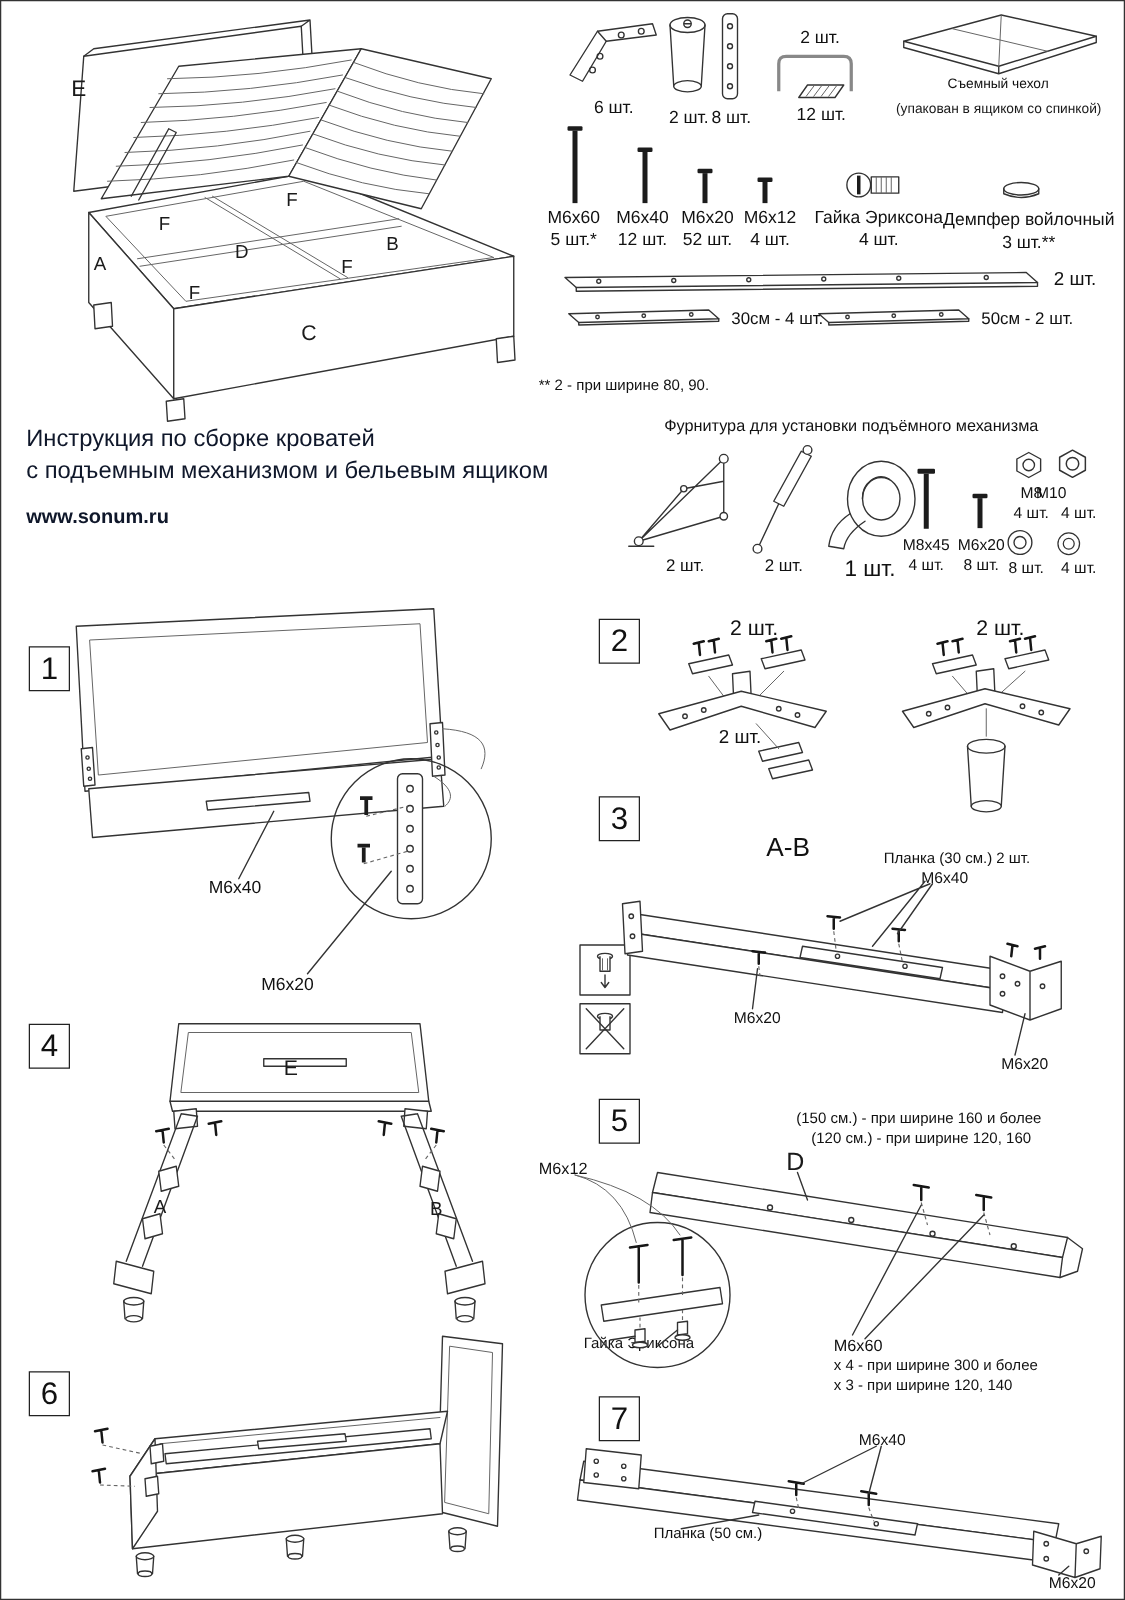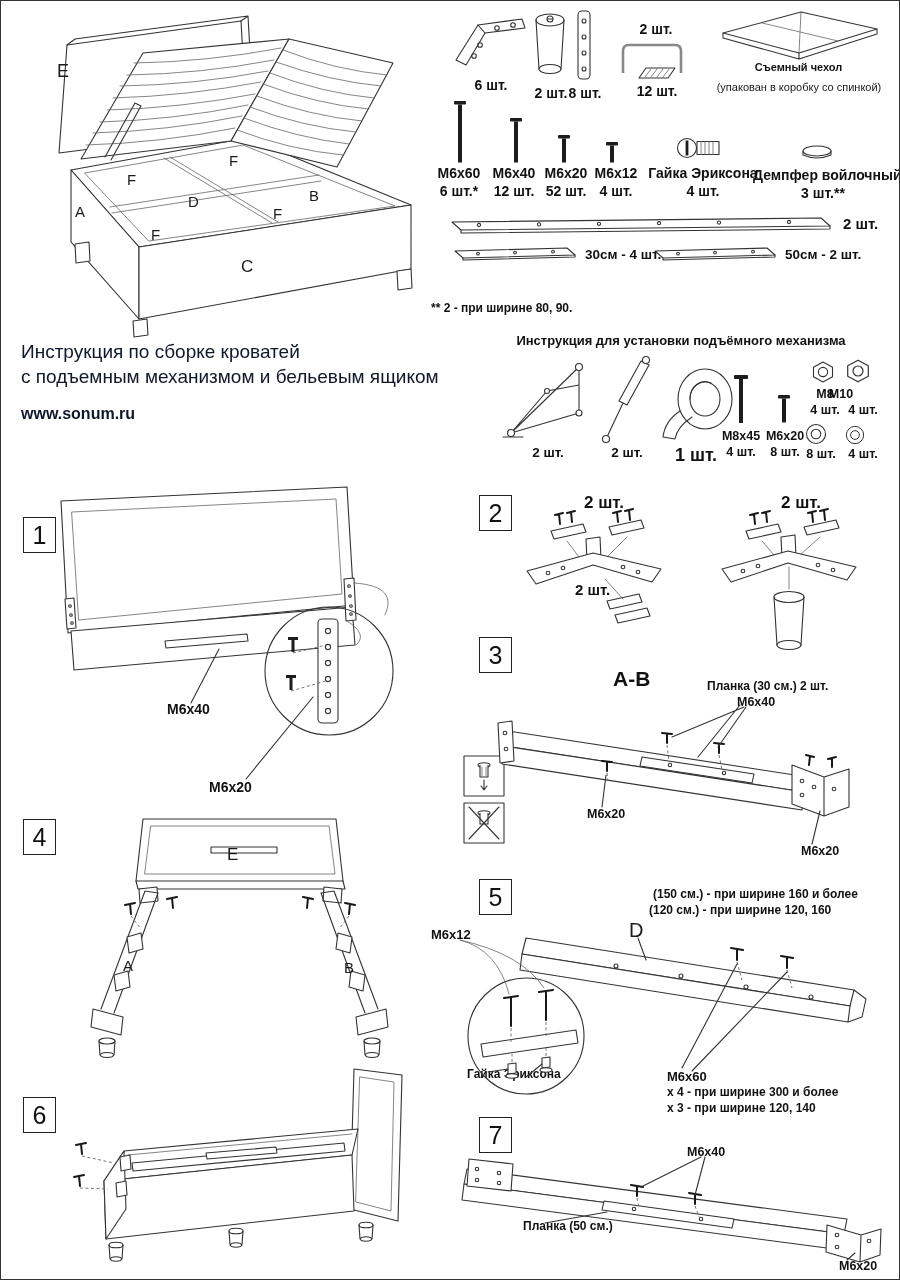--- a/index.html
+++ b/index.html
@@ -1,21 +1,21 @@
 <!DOCTYPE html>
 <html><head>
 <meta charset="utf-8">
 <style>
   *{margin:0;padding:0;box-sizing:border-box}
   html,body{background:#fff}
   body{font-family:"Liberation Sans","DejaVu Sans",sans-serif;color:#111}
   #page{position:relative;width:900px;height:1280px;background:#fff;border:1.5px solid #333;overflow:hidden}
   .abs{position:absolute}
   svg.abs{overflow:visible}
-  .lbl{position:absolute;font-weight:bold;white-space:nowrap;color:#111;font-size:14px}
+  .lbl{position:absolute;font-weight:normal;white-space:nowrap;color:#111;font-size:14px}
   .plbl{position:absolute;white-space:nowrap;color:#1a1a1a;font-size:15px}
   .ctr{text-align:center}
   .stepnum{position:absolute;width:33px;height:36px;border:1.7px solid #222;display:flex;align-items:center;justify-content:center;font-size:25px;font-weight:500;color:#111;background:#fff}
   .d{stroke:#333;fill:none;stroke-width:1.1;stroke-linejoin:round;stroke-linecap:round}
   .df{stroke:#333;fill:#fff;stroke-width:1.1;stroke-linejoin:round}
   .thin{stroke:#666;stroke-width:.8;fill:none;stroke-linecap:round}
   .dash{stroke:#666;stroke-width:.9;fill:none;stroke-dasharray:3 2.5}
   .bd{stroke:#161616;stroke-width:2;fill:none;stroke-linecap:round}
   .blk{fill:#1c1c1c;stroke:none}
   .title-block{position:absolute;left:20px;top:338px;width:425px;text-align:left;font-size:19px;line-height:25px;color:#0f172a}
@@ -94,21 +94,21 @@
       <path class="thin" d="M8,12 L14,4 M14,12 L20,4 M20,12 L26,4 M26,12 L32,4"></path>
   </svg>
   <span class="lbl ctr" style="left:628px;top:82px;width:56px">12 шт.</span>
 
   <svg class="abs" style="left:714px;top:6px;width:172px;height:54px" viewBox="0 0 172 54">
     <path class="df" d="M8,26 L86,5 L162,22 L84,46 Z"></path>
     <path class="d" d="M8,26 L8,31 L84,52 L84,46 M162,22 L162,27 L84,52"></path>
     <path class="thin" d="M47,16 L123,34 M86,5 L84,46"></path>
   </svg>
   <span class="lbl ctr" style="left:700px;top:60px;width:195px;font-size:11px">Съемный чехол</span>
-  <span class="plbl ctr" style="left:698px;top:80px;width:200px;font-size:11px;text-align:center">(упакован в коробку со спинкой)</span>
+  <span class="plbl ctr" style="left:698px;top:80px;width:200px;font-size:11px;text-align:center">(упакован в ящиком со спинкой)</span>
 
   <svg class="abs" style="left:452px;top:100px;width:14px;height:62px" viewBox="0 0 14 62">
     <rect class="blk" x="1" y="0" width="12" height="3.5" rx="1"></rect>
       <rect class="blk" x="5" y="3.5" width="4" height="58"></rect>
   </svg>
   <svg class="abs" style="left:508px;top:117px;width:14px;height:45px" viewBox="0 0 14 45">
     <rect class="blk" x="1" y="0" width="12" height="3.5" rx="1"></rect>
       <rect class="blk" x="5" y="3.5" width="4" height="41"></rect>
   </svg>
   <svg class="abs" style="left:556px;top:134px;width:14px;height:28px" viewBox="0 0 14 28">
@@ -124,21 +124,21 @@
       <rect class="blk" x="8.6" y="3.5" width="2.8" height="15"></rect>
     <rect class="df" x="20" y="4.5" width="22" height="13"></rect>
       <path class="thin" d="M24,4.5 V17.5 M28,4.5 V17.5 M32,4.5 V17.5 M36,4.5 V17.5"></path>
   </svg>
   <svg class="abs" style="left:800px;top:144px;width:32px;height:16px" viewBox="0 0 32 16">
     <ellipse class="df" cx="16" cy="6" rx="14" ry="5"></ellipse>
       <path class="d" d="M2,6 L2,10 Q16,16 30,10 L30,6"></path>
   </svg>
 
   <span class="lbl ctr" style="left:430px;top:164px;width:56px">М6х60</span>
-  <span class="lbl ctr" style="left:430px;top:182px;width:56px">6 шт.*</span>
+  <span class="lbl ctr" style="left:430px;top:182px;width:56px">5 шт.*</span>
   <span class="lbl ctr" style="left:486px;top:164px;width:54px">М6х40</span>
   <span class="lbl ctr" style="left:486px;top:182px;width:54px">12 шт.</span>
   <span class="lbl ctr" style="left:540px;top:164px;width:50px">М6х20</span>
   <span class="lbl ctr" style="left:540px;top:182px;width:50px">52 шт.</span>
   <span class="lbl ctr" style="left:590px;top:164px;width:50px">М6х12</span>
   <span class="lbl ctr" style="left:590px;top:182px;width:50px">4 шт.</span>
   <span class="lbl ctr" style="left:644px;top:164px;width:116px">Гайка Эриксона</span>
   <span class="lbl ctr" style="left:644px;top:182px;width:116px">4 шт.</span>
   <span class="lbl ctr" style="left:752px;top:166px;width:140px">Демпфер войлочный</span>
   <span class="lbl ctr" style="left:752px;top:184px;width:140px">3 шт.**</span>
@@ -173,21 +173,21 @@
   <span class="lbl" style="left:784px;top:246px;font-size:13.5px">50см - 2 шт.</span>
 
   <span class="lbl" style="left:430px;top:300px;font-size:12px">** 2 - при ширине 80, 90.</span>
 
   <div class="title-block">
     <div>Инструкция по сборке кроватей</div>
     <div>с подъемным механизмом и бельевым ящиком</div>
     <div class="website">www.sonum.ru</div>
   </div>
 
-  <span class="lbl ctr" style="left:505px;top:332px;width:350px;font-size:13px">Инструкция для установки подъёмного механизма</span>
+  <span class="lbl ctr" style="left:505px;top:332px;width:350px;font-size:13px">Фурнитура для установки подъёмного механизма</span>
 
   <svg class="abs" style="left:500px;top:352px;width:95px;height:88px" viewBox="0 0 95 88">
     <path class="d" d="M10,80 L78,14 M10,80 L78,60 M78,14 L78,60 M10,80 L46,38 M46,38 L78,32 M2,84 L22,84"></path>
     <circle class="df" cx="10" cy="80" r="3.5"></circle>
       <circle class="df" cx="78" cy="14" r="3.5"></circle>
       <circle class="df" cx="78" cy="60" r="3"></circle>
       <circle class="df" cx="46" cy="38" r="2.5"></circle>
   </svg>
   <span class="lbl ctr" style="left:512px;top:444px;width:70px;font-size:13.5px">2 шт.</span>
 
@@ -381,21 +381,21 @@
         <ellipse class="df" cx="291" cy="246" rx="6.5" ry="2.5"></ellipse>
     </g>
     <path class="bd" d="M44,96 L54,94 M49,95 L50,105 M86,90 L96,88 M91,89 L92,99 M222,88 L232,90 M227,89 L226,99 M264,94 L274,96 M269,95 L268,105"></path>
     <path class="dash" d="M50,107 L60,120 M268,107 L258,120"></path>
   </svg>
   <span class="plbl" style="left:226px;top:844px;font-size:17px">E</span>
   <span class="plbl" style="left:122px;top:956px">А</span>
   <span class="plbl" style="left:343px;top:958px">В</span>
 
   <div class="stepnum" style="left:478px;top:878px">5</div>
-  <span class="lbl" style="left:652px;top:886px;font-size:12px">(150 см.) - при ширине 160 и более</span>
+  <span class="lbl" style="left:636px;top:886px;font-size:12px">(150 см.) - при ширине 160 и более</span>
   <span class="lbl" style="left:648px;top:902px;font-size:12px">(120 см.) - при ширине 120, 160</span>
   <span class="lbl" style="left:430px;top:926px;font-size:13px">М6х12</span>
   <span class="plbl" style="left:628px;top:918px;font-size:20px">D</span>
   <span class="lbl" style="left:466px;top:1066px;font-size:12px">Гайка Эриксона</span>
   <span class="lbl" style="left:666px;top:1068px;font-size:13px">М6х60</span>
   <span class="lbl" style="left:666px;top:1084px;font-size:12px">х 4 - при ширине 300 и более</span>
   <span class="lbl" style="left:666px;top:1100px;font-size:12px">х 3 - при ширине 120, 140</span>
   <svg class="abs" style="left:425px;top:895px;width:470px;height:210px" viewBox="0 0 470 210">
     <g>
       <path class="df" d="M100,42 L428,94 L424,110 L96,58 Z"></path>

